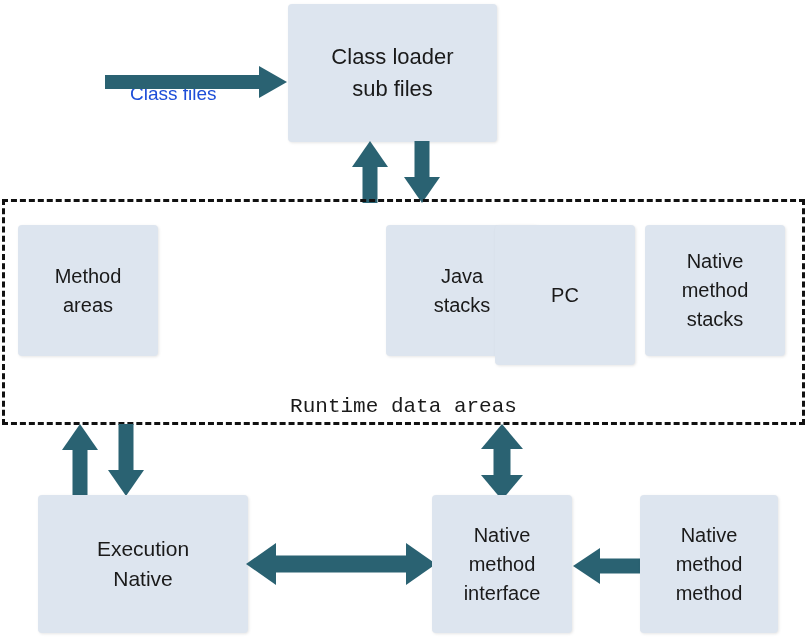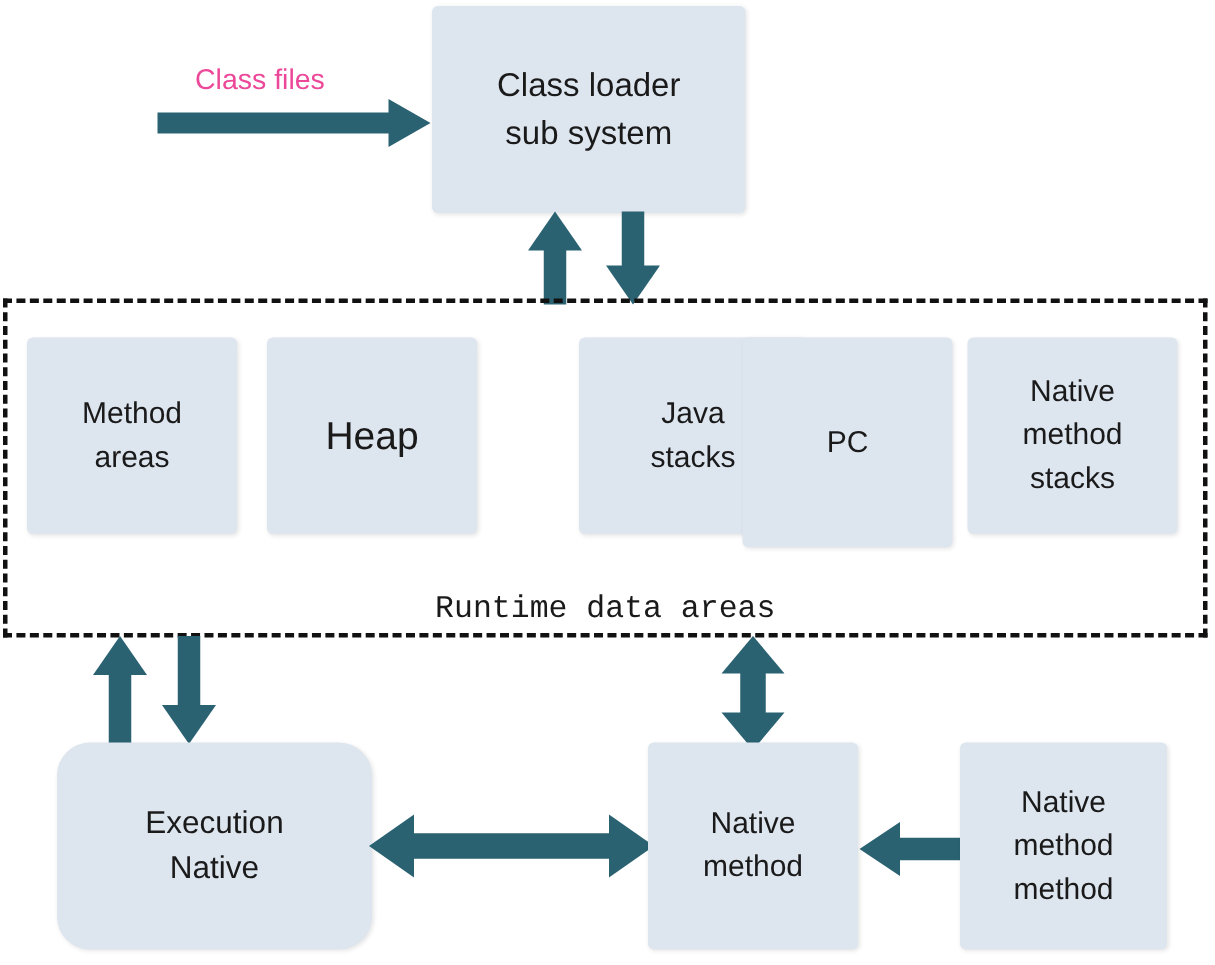--- a/index.html
+++ b/index.html
@@ -53,22 +53,23 @@
     text-align: center;
     font-size: 21px;
     color: #1a1a1a;
     white-space: nowrap;
     font-family: Liberation Mono, monospace;
   }
 
   
   .plain-text {
     position: absolute;
-    color: #ec4899;
+    color: #1d4ed8;
     white-space: nowrap;
+    margin-top: 40px;
   }
 
   
   .arrow { position: absolute; }
 
   
   .arrow-h .shaft {
     position: absolute;
     background: #2a6272;
     top: 50%;
@@ -130,21 +131,21 @@
 
   <div class="plain-text" style="left:130px; top:43px; font-size:19px;">Class files</div>
 
   <div class="arrow arrow-h" style="left:105px; top:66px; width:182px; height:32px;">
     <div class="shaft" style="left:0; width:155px; height:14px;"></div>
     <div class="head-r" style="border-top-width:16px; border-bottom-width:16px; border-left-width:28px;"></div>
   </div>
 
   <div class="box" style="left:288px; top:4px; width:209px; height:138px; font-size:22px;">
     <span class="line">Class loader</span>
-    <span class="line">sub system</span>
+    <span class="line">sub files</span>
   </div>
 
   <div class="arrow arrow-v" style="left:352px; top:141px; width:36px; height:62px;">
     <div class="head-u" style="border-left-width:18px; border-right-width:18px; border-bottom-width:26px;"></div>
     <div class="shaft" style="top:24px; width:15px; height:38px;"></div>
   </div>
 
   <div class="arrow arrow-v" style="left:404px; top:141px; width:36px; height:62px;">
     <div class="shaft" style="top:0; width:15px; height:38px;"></div>
     <div class="head-d" style="border-left-width:18px; border-right-width:18px; border-top-width:26px;"></div>
@@ -152,23 +153,20 @@
 
   <div id="runtime-data-areas">
     <div id="runtime-label">Runtime data areas</div>
   </div>
 
   <div class="box" style="left:18px; top:225px; width:140px; height:131px; font-size:20px;">
     <span class="line">Method</span>
     <span class="line">areas</span>
   </div>
 
-  <div class="box" style="left:178px; top:225px; width:140px; height:131px; font-size:26px;">
-    <span class="line">Heap</span>
-  </div>
 
   <div class="box" style="left:338px; top:225px; width:152px; height:131px; font-size:20px;margin-left:48px;">
     <span class="line">Java</span>
     <span class="line">stacks</span>
   </div>
 
   <div class="box" style="left:495px; top:225px; width:140px; height:140px; font-size:20px;">
     <span class="line">PC</span>
   </div>
 
@@ -187,34 +185,35 @@
     <div class="shaft" style="top:0; width:15px; height:48px;"></div>
     <div class="head-d" style="border-left-width:18px; border-right-width:18px; border-top-width:26px;"></div>
   </div>
 
   <div class="arrow arrow-v" style="left:481px; top:424px; width:42px; height:76px;">
     <div class="head-u" style="border-left-width:21px; border-right-width:21px; border-bottom-width:25px;"></div>
     <div class="shaft" style="top:23px; width:17px; height:30px;"></div>
     <div class="head-d" style="border-left-width:21px; border-right-width:21px; border-top-width:25px;"></div>
   </div>
 
-  <div class="box" style="left:38px; top:495px; width:210px; height:138px; font-size:21px;border-radius:22px;">
+  <div class="box" style="left:38px; top:495px; width:210px; height:138px; font-size:21px;">
     <span class="line">Execution</span>
     <span class="line">Native</span>
   </div>
 
   <div class="arrow arrow-h" style="left:246px; top:543px; width:190px; height:42px;">
     <div class="head-l" style="border-top-width:21px; border-bottom-width:21px; border-right-width:30px;"></div>
     <div class="shaft" style="left:28px; width:134px; height:17px;"></div>
     <div class="head-r" style="border-top-width:21px; border-bottom-width:21px; border-left-width:30px;"></div>
   </div>
 
   <div class="box" style="left:432px; top:495px; width:140px; height:138px; font-size:20px;">
     <span class="line">Native</span>
     <span class="line">method</span>
+    <span class="line">interface</span>
   </div>
 
   <div class="arrow arrow-h" style="left:573px; top:548px; width:68px; height:36px;">
     <div class="head-l" style="border-top-width:18px; border-bottom-width:18px; border-right-width:27px;"></div>
     <div class="shaft" style="left:25px; width:43px; height:15px;"></div>
   </div>
 
   <div class="box" style="left:640px; top:495px; width:138px; height:138px; font-size:20px;">
     <span class="line">Native</span>
     <span class="line">method</span>

